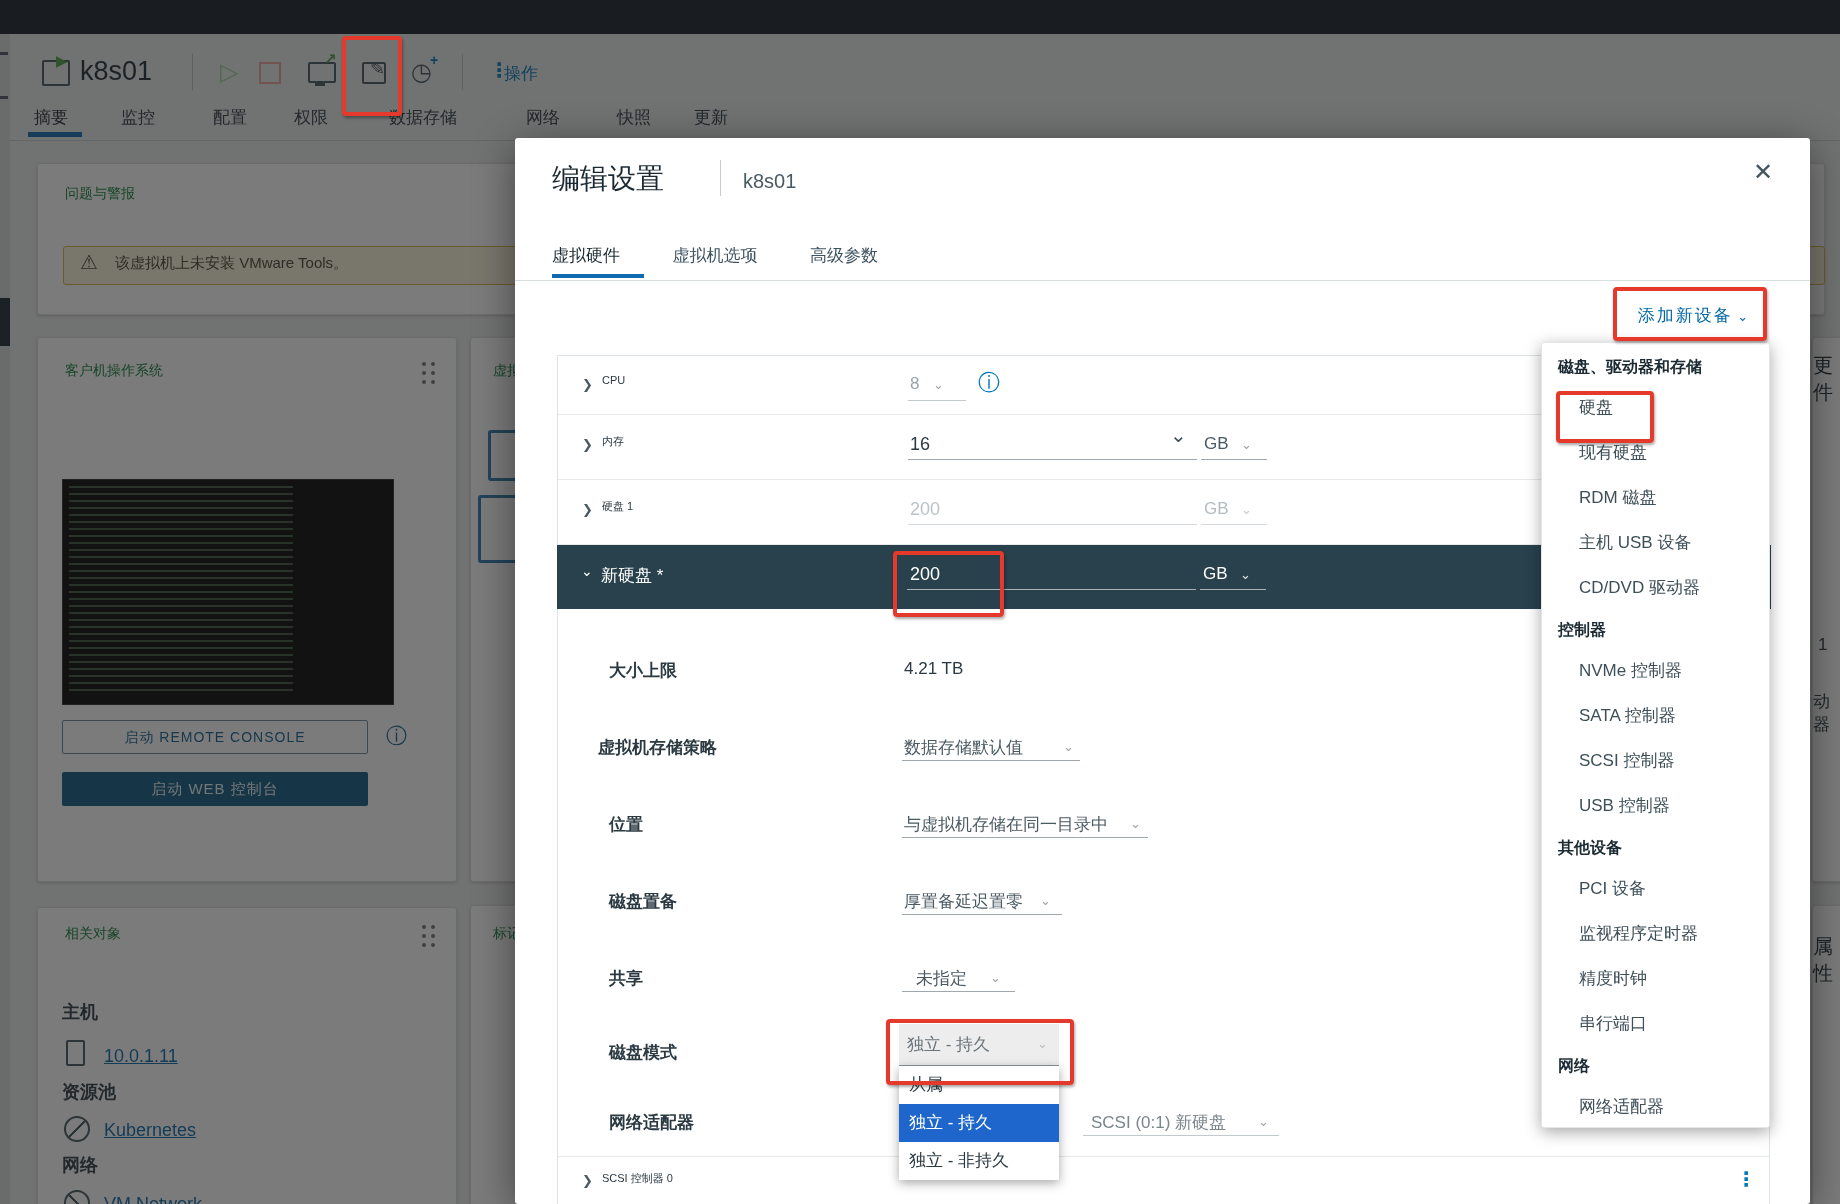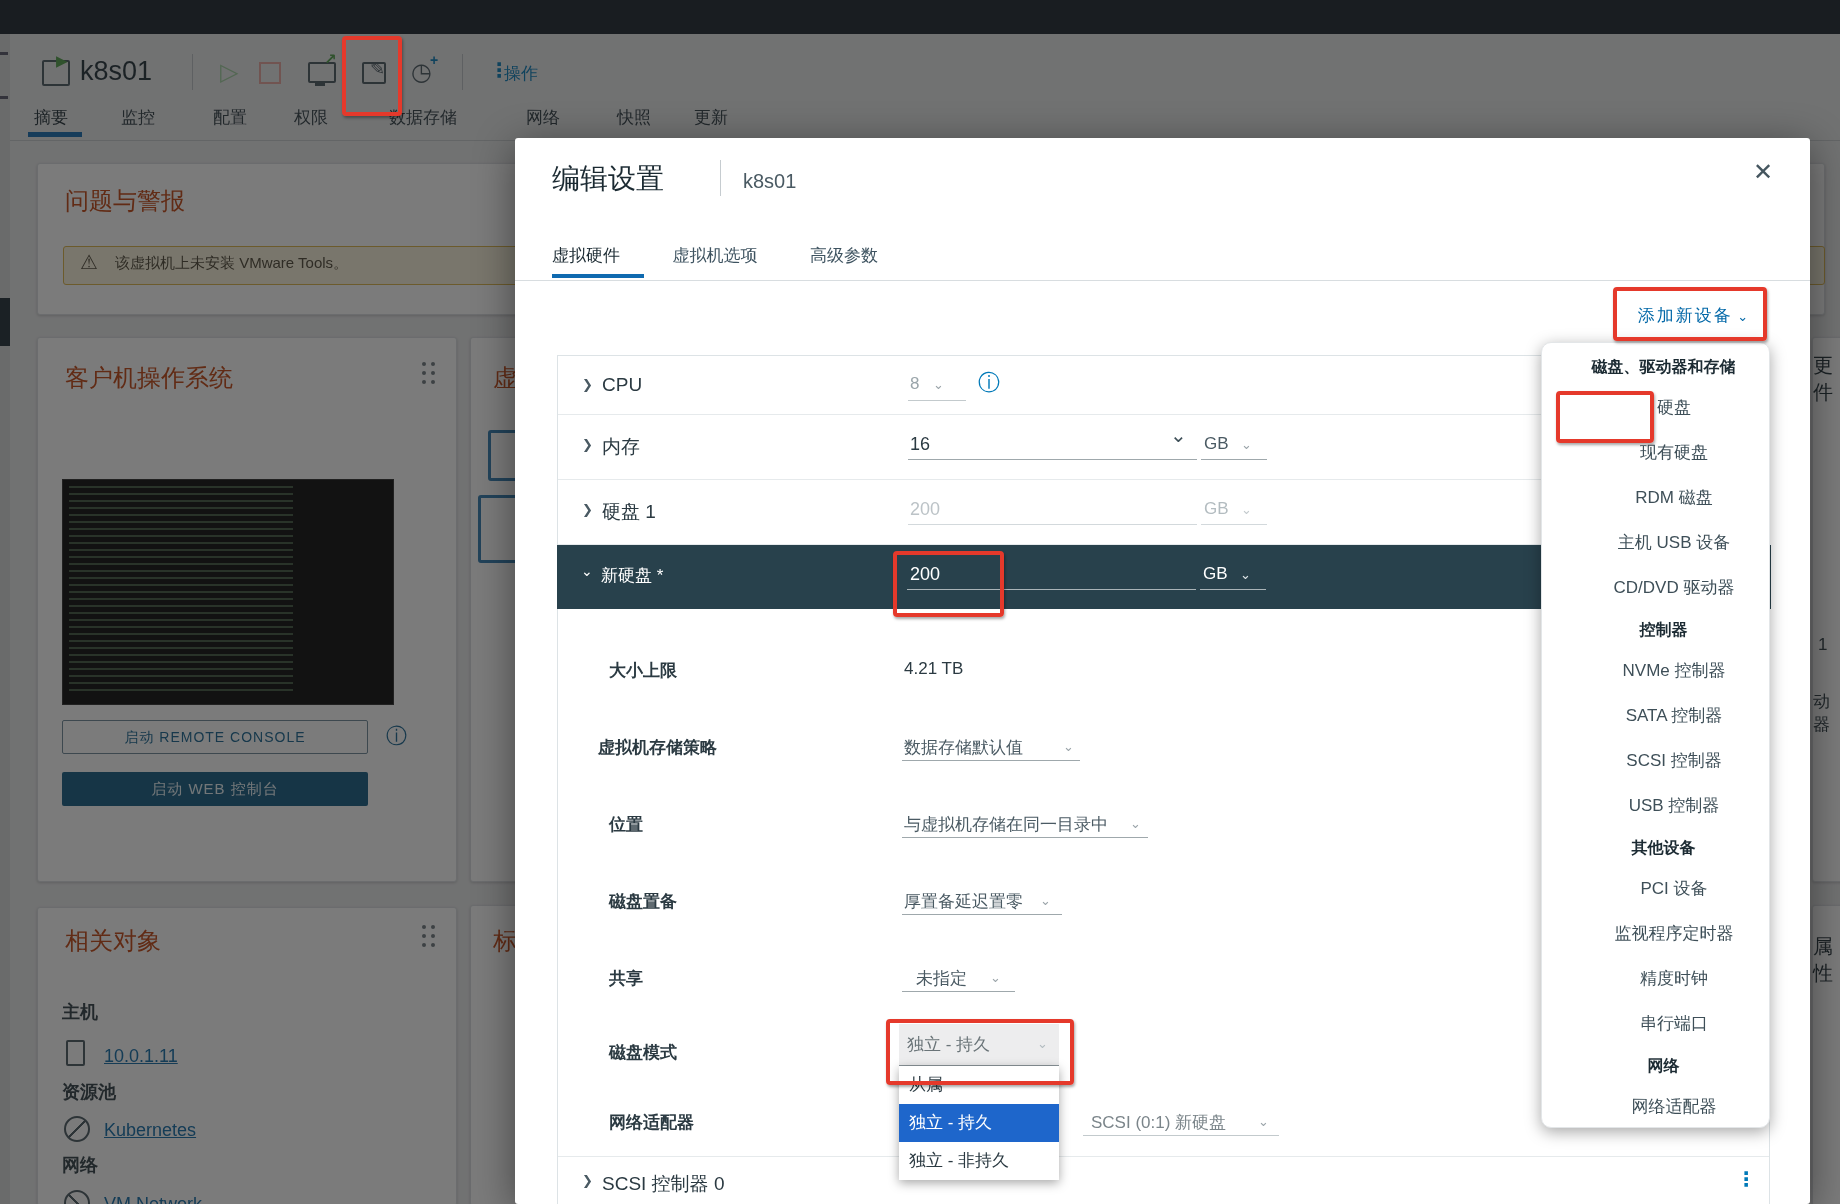--- a/index.html
+++ b/index.html
@@ -2,27 +2,27 @@
 <html><head>
 <meta charset="utf-8">
 <style>
   html,body{margin:0;padding:0;background:#555;}
   #screen{position:relative;width:1840px;height:1204px;overflow:hidden;
           background:#e8e9ea;font-family:"Liberation Sans","DejaVu Sans",sans-serif;
           -webkit-font-smoothing:antialiased;}
   .abs{position:absolute;}
   .card{position:absolute;background:#ffffff;border:1px solid #d8dcdf;border-radius:3px;
         box-shadow:0 1px 3px rgba(0,0,0,.18);}
-  .sec-title{font-size:24px;color:#c2410c;}
+  .sec-title{font-size:14px;color:#15803d;}
   .lnk{color:#0c6aa8;text-decoration:underline;font-size:18px;}
   .grplabel{font-size:18px;color:#2b3a42;font-weight:bold;}
   .dots6{width:4px;height:4px;border-radius:50%;background:#6b767c;
          box-shadow:9px 0 0 #6b767c,0 9px 0 #6b767c,9px 9px 0 #6b767c,0 18px 0 #6b767c,9px 18px 0 #6b767c;}
   .chev{color:#9aa4a9;font-size:13px;}
-  .rowlabel{font-size:19px;color:#2b3a42;}
+  .rowlabel{font-size:11px;color:#2b3a42;}
   .fieldlabel{font-size:17px;color:#2b3a42;font-weight:bold;}
   .fieldvalue{font-size:17px;color:#4a5a63;}
   .uline{border-bottom:1px solid #9fa8ac;}
   .redbox{position:absolute;border:4px solid #e5392b;border-radius:4px;z-index:60;
           box-shadow:1px 2px 3px rgba(0,0,0,.35);}
   .menuhdr{font-size:16px;font-weight:bold;color:#1c2b33;padding:10px 0 4px 16px;height:24px;}
   .menuitem{font-size:17px;color:#3e4f58;padding-left:37px;height:45px;line-height:45px;cursor:pointer;}
   .scrim{position:absolute;left:0;top:0;width:1840px;height:1204px;
          background:rgba(28,28,28,.58);z-index:20;}
   .dlg-tab{font-size:17px;color:#3e5360;margin-right:48px;display:inline-block;}
@@ -227,21 +227,21 @@
 
       <div class="abs" style="left:0;top:800px;width:100%;height:49px;border-top:1px solid #e6eaec;">
         <span class="abs chev" style="left:24px;top:16px;color:#4a5a63;">❯</span>
         <span class="abs rowlabel" style="left:44px;top:14px;">SCSI 控制器 0</span>
         <span class="abs" style="left:1178px;top:10px;font-size:20px;color:#0079b8;font-weight:bold;">⋮</span>
       </div>
     </div>
   </div>
 
   <div class="abs" style="left:1541px;top:342px;width:229px;height:786px;background:#ffffff;z-index:50;
-              border:1px solid #e3e6e8;border-radius:10px;box-shadow:0 4px 16px rgba(0,0,0,.35);box-sizing:border-box;overflow:hidden;text-align:center;">
+              border:1px solid #e3e6e8;border-radius:3px;box-shadow:0 4px 16px rgba(0,0,0,.35);box-sizing:border-box;overflow:hidden;">
     <div class="menuhdr" style="padding-top:14px;">磁盘、驱动器和存储</div>
     <div class="menuitem">硬盘</div>
     <div class="menuitem">现有硬盘</div>
     <div class="menuitem">RDM 磁盘</div>
     <div class="menuitem">主机 USB 设备</div>
     <div class="menuitem">CD/DVD 驱动器</div>
     <div class="menuhdr">控制器</div>
     <div class="menuitem">NVMe 控制器</div>
     <div class="menuitem">SATA 控制器</div>
     <div class="menuitem">SCSI 控制器</div>

